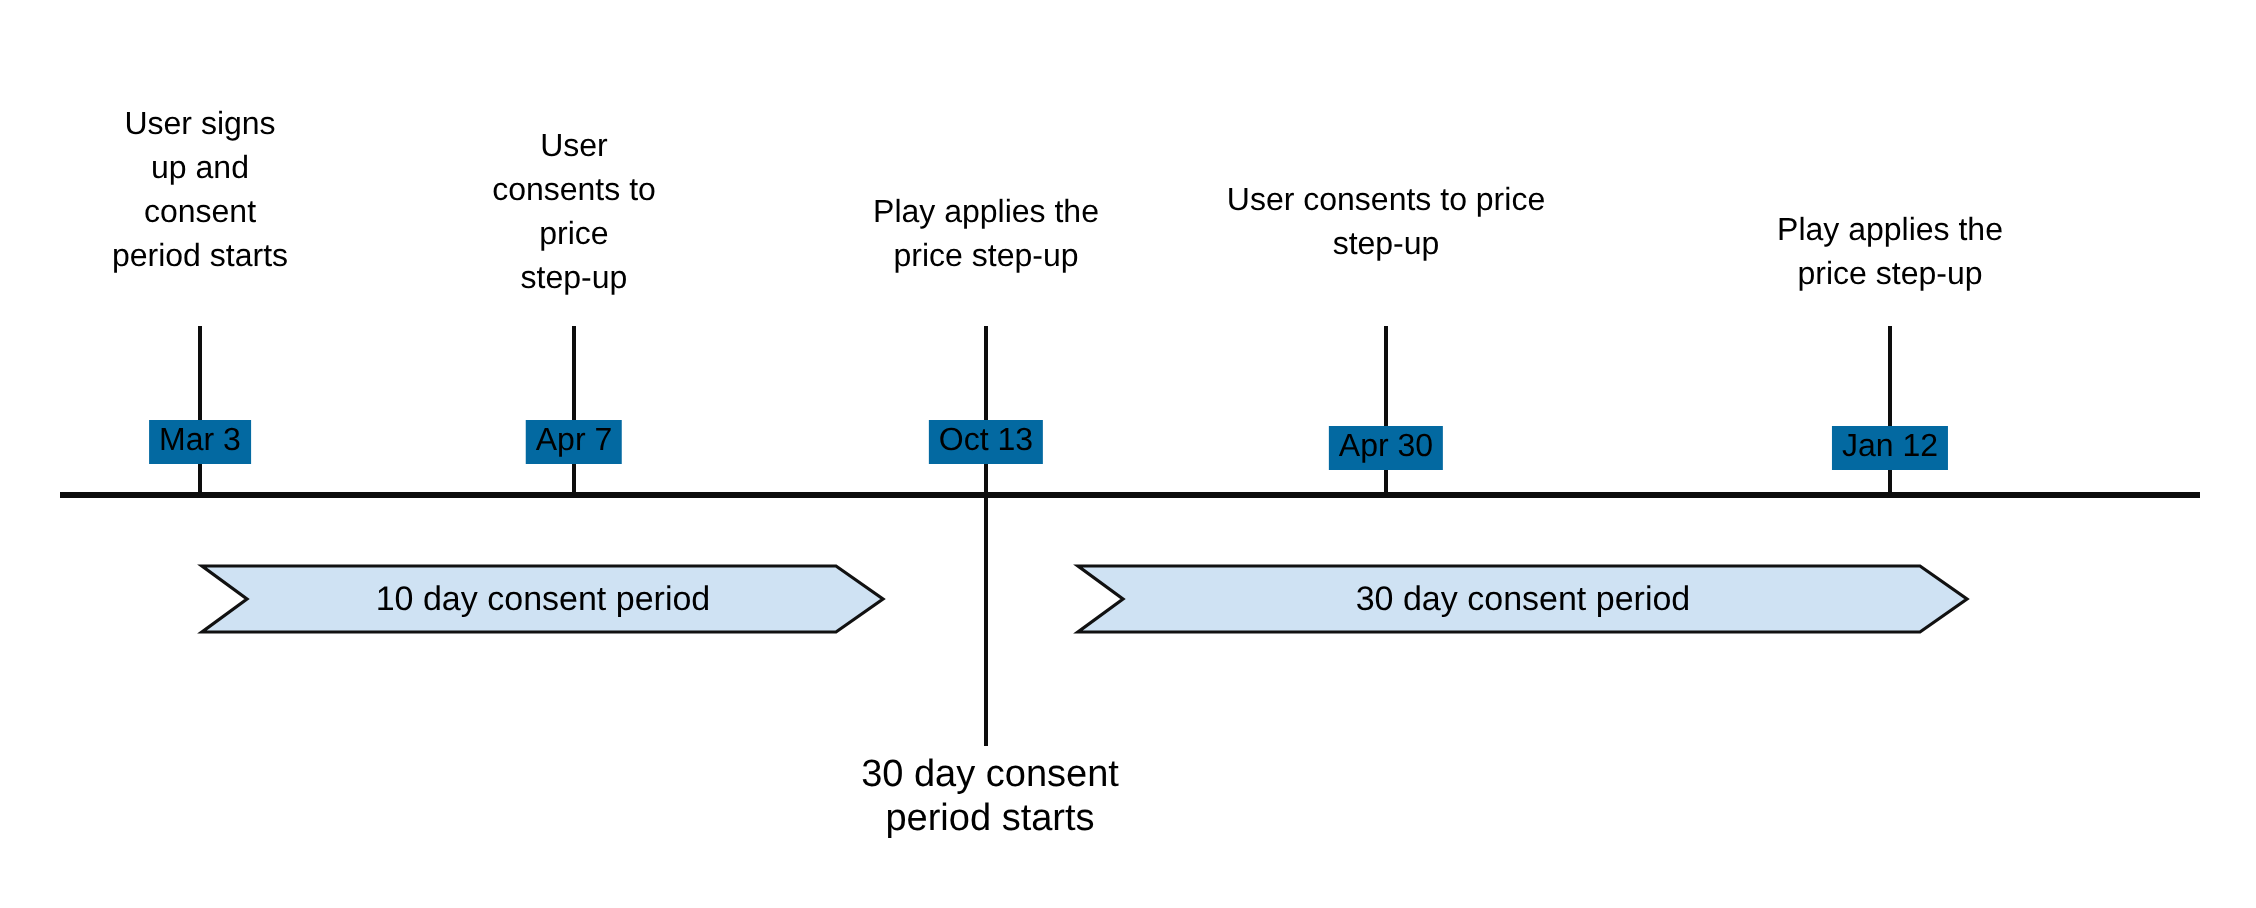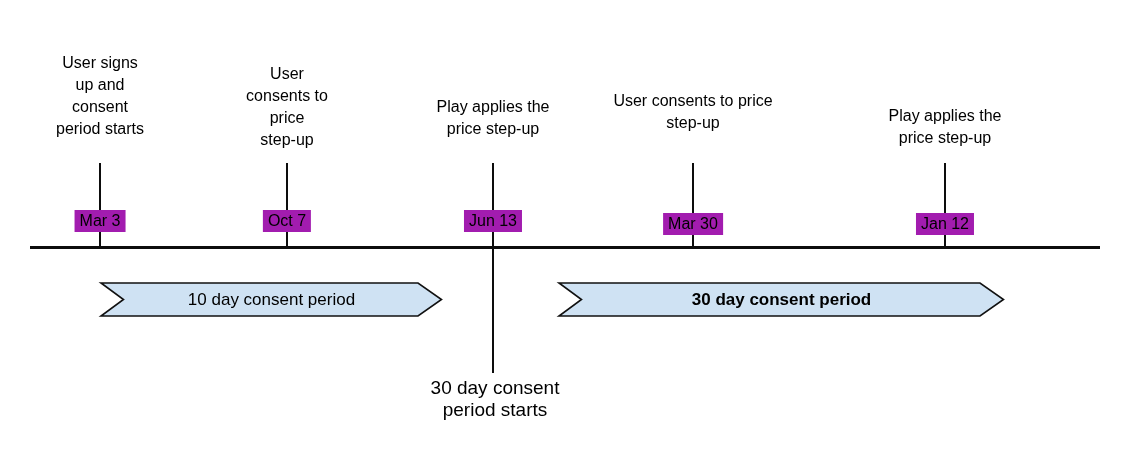--- a/index.html
+++ b/index.html
@@ -48,21 +48,21 @@
     top: 163px;
     width: 2px;
     height: 85px;
     background: #0d0d0d;
   }
   .chip {
     position: absolute;
     left: 0;
     transform: translateX(-50%);
     top: 210px;
-    background: #a21caf;
+    background: #0369a1;
     padding: 0 5px;
     font-size: 16px;
     line-height: 22px;
     white-space: nowrap;
   }
   
   .banner {
     position: absolute;
     height: 35px;
   }
@@ -116,52 +116,52 @@
     <div class="tick"></div>
     <div class="chip">Mar 3</div>
   </div>
 
   <div class="event" style="left:287px">
     <div class="desc" style="top:63px">User
 consents to
 price
 step-up</div>
     <div class="tick"></div>
-    <div class="chip">Oct 7</div>
+    <div class="chip">Apr 7</div>
   </div>
 
   <div class="event" style="left:493px">
     <div class="desc" style="top:96px">Play applies the
 price step-up</div>
     <div class="tick" style="height:210px"></div>
-    <div class="chip">Jun 13</div>
+    <div class="chip">Oct 13</div>
   </div>
 
   <div class="event" style="left:693px">
     <div class="desc" style="top:90px">User consents to price
 step-up</div>
     <div class="tick"></div>
-    <div class="chip" style="top:213px">Mar 30</div>
+    <div class="chip" style="top:213px">Apr 30</div>
   </div>
 
   <div class="event" style="left:945px">
     <div class="desc" style="top:105px">Play applies the
 price step-up</div>
     <div class="tick"></div>
     <div class="chip" style="top:213px">Jan 12</div>
   </div>
 
   <div class="banner" style="left:100px; top:282px; width:343px;">
     <svg width="343" height="35" viewBox="0 0 343 35">
       <polygon points="1,1 318,1 341.5,17.5 318,34 1,34 23.5,17.5" fill="#cfe2f3"></polygon>
     </svg>
     <div class="banner-label">10 day consent period</div>
   </div>
 
-  <div class="banner" style="left:558px; top:282px; width:447px;font-weight:bold;">
+  <div class="banner" style="left:538px; top:282px; width:447px;">
     <svg width="447" height="35" viewBox="0 0 447 35">
       <polygon points="1,1 422,1 445.5,17.5 422,34 1,34 23.5,17.5" fill="#cfe2f3"></polygon>
     </svg>
     <div class="banner-label">30 day consent period</div>
   </div>
 
   <div class="below-note">30 day consent
 period starts</div>
 
 </div>

